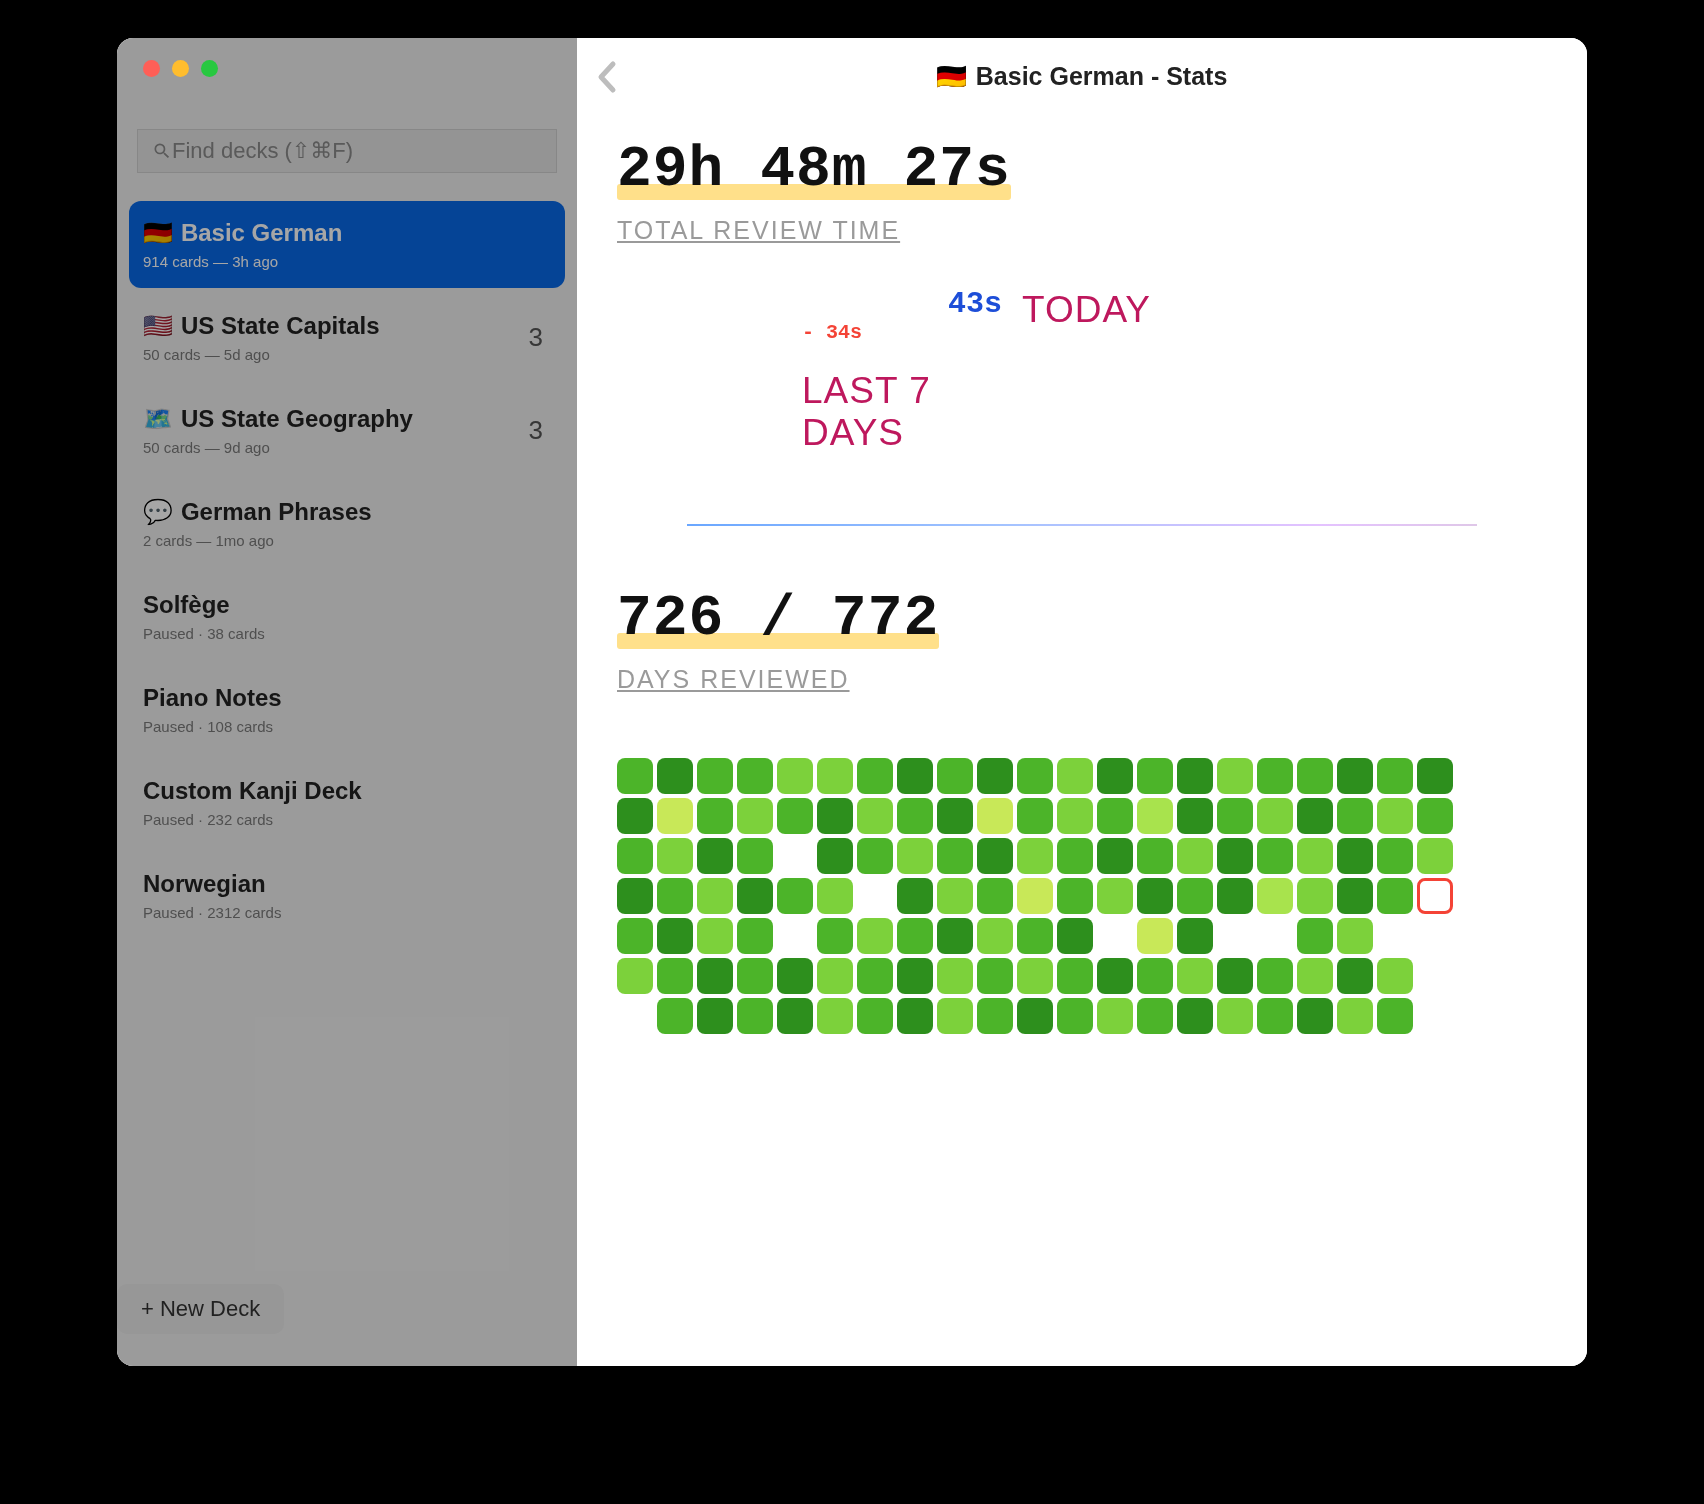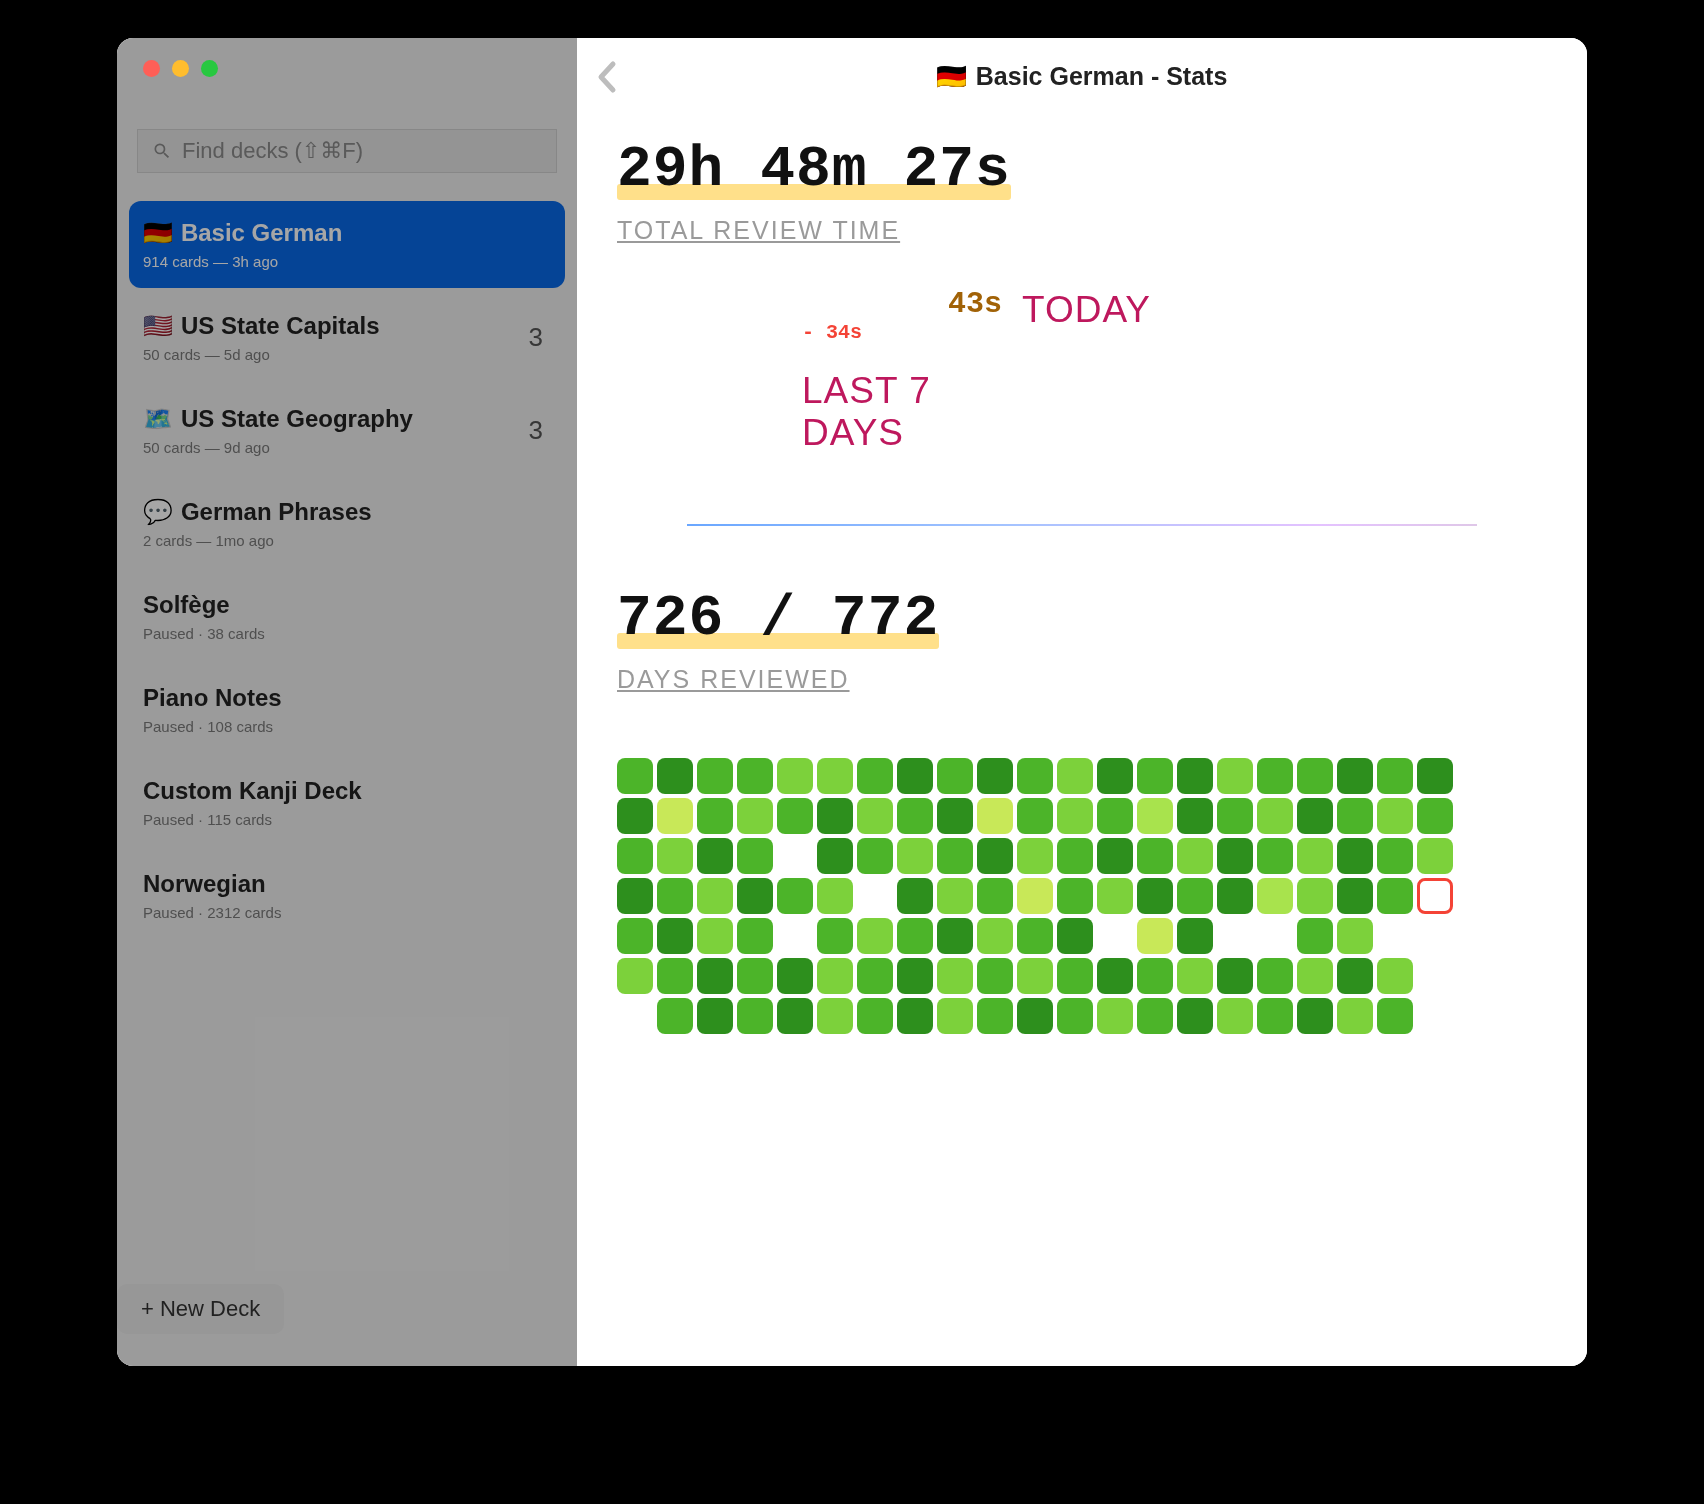--- a/index.html
+++ b/index.html
@@ -55,21 +55,20 @@
     }
     .tl-red { background: #ff5f57; }
     .tl-yellow { background: #ffbd2e; }
     .tl-green { background: #28c840; }
     .search-wrap {
       padding: 52px 20px 16px 20px;
     }
     .search {
       display: flex;
       align-items: center;
-      gap: 10px;
       background: #e3e3e3;
       border: 1px solid #d0d0d0;
       border-radius: 0;
       padding: 8px 14px;
       font-size: 22px;
       color: #8a8a8a;
     }
     .search svg {
       width: 20px;
       height: 20px;
@@ -214,21 +213,21 @@
       grid-template-columns: 200px 1fr;
       gap: 20px;
       width: 560px;
       align-items: start;
     }
     .stat-val {
       text-align: right;
       font-family: "Courier New", ui-monospace, monospace;
       font-weight: 700;
       font-size: 30px;
-      color: #a16207;
+      color: #1d4ed8;
     }
     .stat-delta {
       font-family: "Courier New", ui-monospace, monospace;
       font-weight: 700;
       font-size: 20px;
       color: #f44336;
     }
     .stat-lbl {
       font-size: 37px;
       color: #be185d;
@@ -334,21 +333,21 @@
               <span>Piano Notes</span>
             </div>
             <div class="deck-sub">Paused · 108 cards</div>
           </div>
         </div>
         <div class="deck-item">
           <div class="deck-left">
             <div class="deck-title">
               <span>Custom Kanji Deck</span>
             </div>
-            <div class="deck-sub">Paused · 115 cards</div>
+            <div class="deck-sub">Paused · 232 cards</div>
           </div>
         </div>
         <div class="deck-item">
           <div class="deck-left">
             <div class="deck-title">
               <span>Norwegian</span>
             </div>
             <div class="deck-sub">Paused · 2312 cards</div>
           </div>
         </div>

